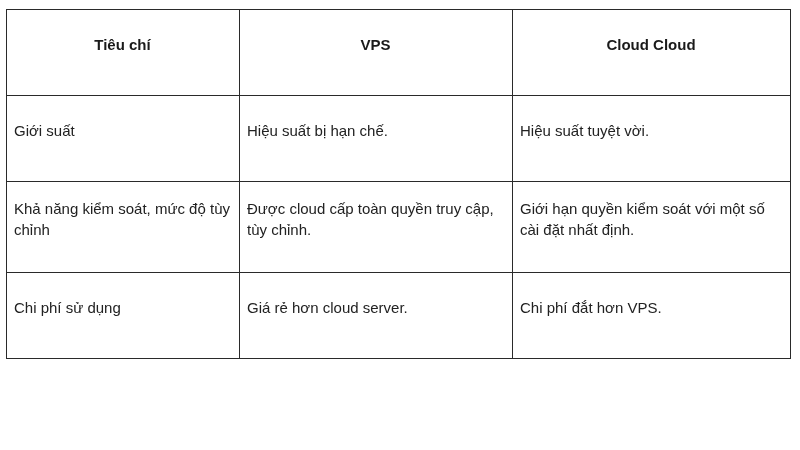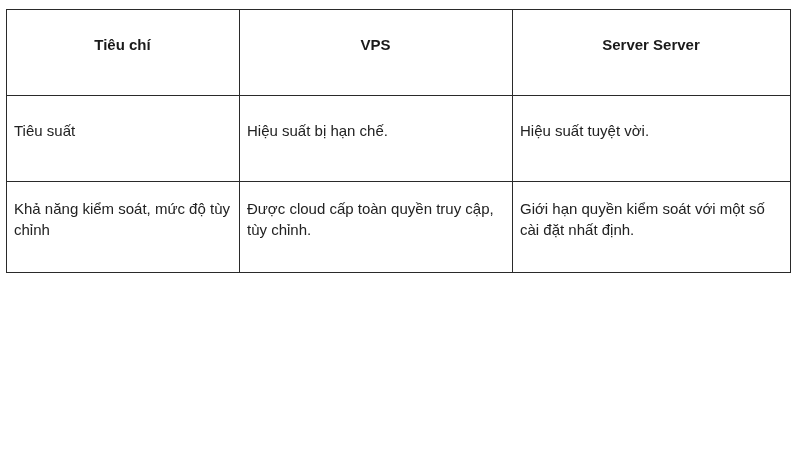--- a/index.html
+++ b/index.html
@@ -55,28 +55,33 @@
 <table class="cmp">
   <colgroup>
     <col class="c1">
       <col class="c2">
       <col class="c3">
   </colgroup>
   <thead>
     <tr>
       <th>Tiêu chí</th>
       <th>VPS</th>
-      <th>Server Server</th>
+      <th>Cloud Cloud</th>
     </tr>
   </thead>
   <tbody>
     <tr class="r1">
-      <td>Tiêu suất</td>
+      <td>Giới suất</td>
       <td>Hiệu suất bị hạn chế.</td>
       <td>Hiệu suất tuyệt vời.</td>
     </tr>
     <tr class="r3">
       <td>Khả năng kiểm soát, mức độ tùy chỉnh</td>
       <td>Được cloud cấp toàn quyền truy cập, tùy chỉnh.</td>
       <td>Giới hạn quyền kiểm soát với một số cài đặt nhất định.</td>
     </tr>
+    <tr class="r5">
+      <td>Chi phí sử dụng</td>
+      <td>Giá rẻ hơn cloud server.</td>
+      <td>Chi phí đắt hơn VPS.</td>
+    </tr>
   </tbody>
 </table>
 
 </body></html>

